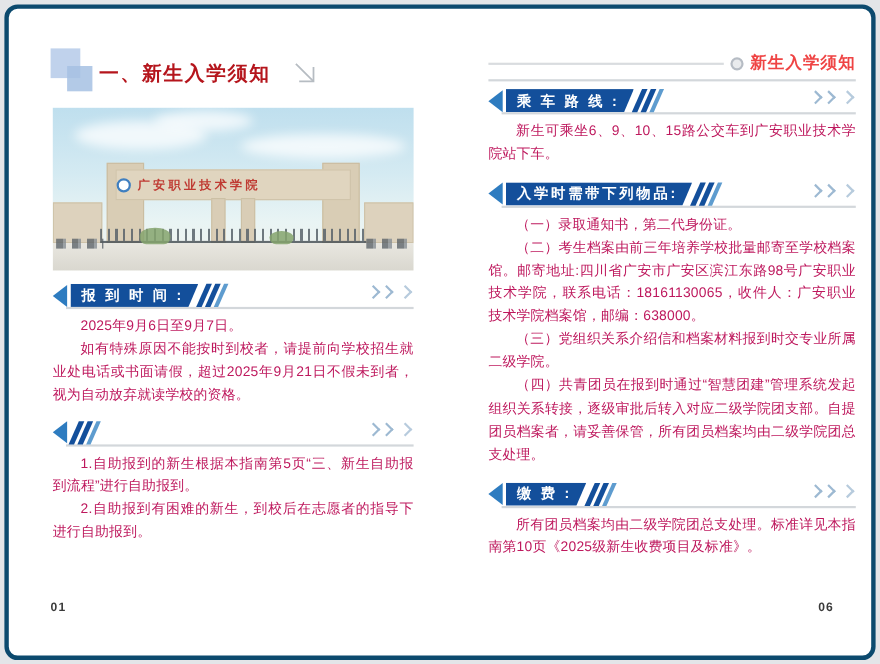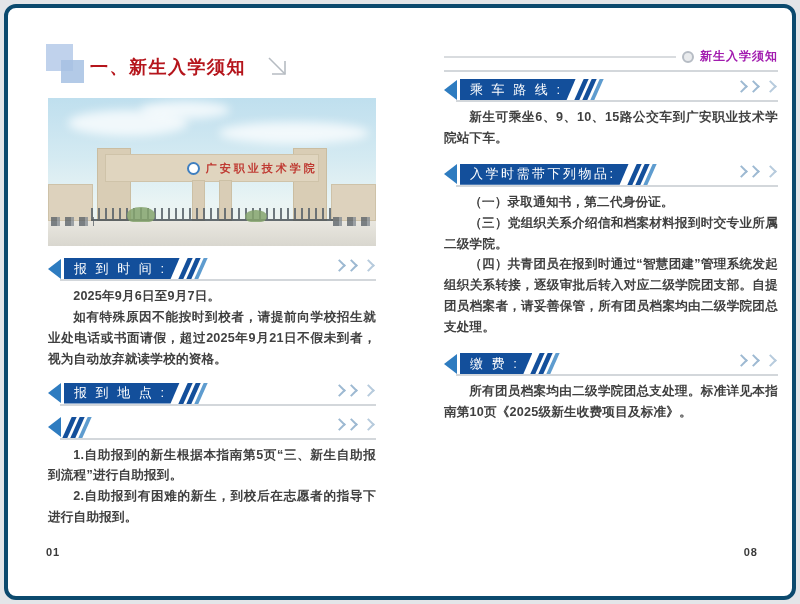--- a/index.html
+++ b/index.html
@@ -23,21 +23,21 @@
     background:linear-gradient(180deg,#bfdfee 0%,#d4eaf2 40%,#e9f4f4 70%,#f1f2ec 100%);}
   .cloud{position:absolute;background:rgba(255,255,255,.75);border-radius:50%;filter:blur(5px);}
   .c1{left:6%;top:8%;width:120px;height:26px;}
   .c2{left:52%;top:16%;width:150px;height:22px;}
   .c3{left:28%;top:2%;width:90px;height:18px;}
   .sidewall{position:absolute;top:58%;bottom:17%;width:13%;background:#ddd2bd;border:1px solid #cec2a8;}
   .sidewall.l{left:0;} .sidewall.r{right:0;}
   .tower{position:absolute;top:34%;bottom:17%;width:32px;background:#d9cdb5;border:1px solid #cabda1;}
   .tower.l{left:15%;} .tower.r{right:15%;}
   .gate-beam{position:absolute;left:calc(15% + 8px);right:calc(15% + 8px);top:38%;height:26px;
-    background:#e0d5bf;border:1px solid #cfc3a9;display:flex;align-items:center;justify-content:flex-end;gap:6px;}
+    background:#e0d5bf;border:1px solid #cfc3a9;display:flex;align-items:center;justify-content:flex-start;gap:6px;}
   .logo-dot{width:9px;height:9px;border-radius:50%;background:#ffffff;border:2px solid #3f7fc0;flex:none;}
   .gate-name{color:#bf3a32;font-weight:700;font-size:11px;letter-spacing:3px;white-space:nowrap;}
   .inner-col{position:absolute;top:calc(38% + 26px);bottom:17%;width:11px;background:#d9cdb6;border:1px solid #ccc0a5;}
   .ic1{left:44%;} .ic2{left:52%;}
   .fence{position:absolute;left:13%;right:13%;bottom:17%;height:11px;border-bottom:2px solid #4c5459;
     background:repeating-linear-gradient(90deg,#59636a 0 2px,transparent 2px 7px);opacity:.85;}
   .ground{position:absolute;left:0;right:0;bottom:0;height:17%;
     background:linear-gradient(#e9e7e0,#d9d7cf);}
   .bush{position:absolute;bottom:16%;width:28px;height:15px;border-radius:50% 50% 6px 6px;background:#85a36d;opacity:.85;}
   .b1{left:24%;} .b2{left:60%;width:22px;height:12px;}
@@ -47,39 +47,39 @@
 
   
   .sec{margin-bottom:13px;}
   .col.right .sec{margin-bottom:15px;}
   .banner{position:relative;display:flex;align-items:center;height:21px;margin-bottom:4px;}
   .banner::after{content:"";position:absolute;left:12px;right:0;bottom:-2px;height:2px;background:#d3d7db;}
   .tri{width:0;height:0;border-top:10px solid transparent;border-bottom:10px solid transparent;
     border-right:13px solid #2e7cc0;margin-right:3px;flex:none;}
   .bar{position:relative;z-index:2;background:#134f9b;color:#fff;display:flex;align-items:center;
     height:21px;padding:0 13px 0 10px;clip-path:polygon(0 0,100% 0,calc(100% - 9px) 100%,0 100%);flex:none;}
-  .bar-text{font-size:13px;font-weight:400;letter-spacing:2.5px;white-space:nowrap;}
+  .bar-text{font-size:13px;font-weight:700;letter-spacing:2.5px;white-space:nowrap;}
   .stripe{width:5px;height:21px;background:#134f9b;transform:skewX(-24deg);margin-left:3px;flex:none;position:relative;z-index:2;}
   .stripe.light{background:#5e9ccf;width:4px;}
   .chevs{margin-left:auto;display:flex;align-items:center;gap:3px;position:relative;top:-3px;padding-right:3px;}
   .chev{width:7px;height:7px;border-top:2.5px solid #9db9d2;border-right:2.5px solid #9db9d2;
     transform:rotate(45deg);flex:none;}
   .chev.last{margin-left:5px;border-color:#b7cbdd;}
 
   
   .paras{padding-top:3px;}
-  .body-p{margin:0;text-indent:2em;font-size:12.6px;line-height:1.66;color:#404040;
-    text-align:justify;font-weight:700;letter-spacing:.2px;}
+  .body-p{margin:0;text-indent:2em;font-size:12.6px;line-height:1.66;color:#be185d;
+    text-align:justify;font-weight:400;letter-spacing:.2px;}
 
   
   .col-header{display:flex;align-items:center;gap:6px;border-bottom:2px solid #d3d7db;
     padding-bottom:5px;margin-bottom:7px;}
   .lead-line{flex:1;height:2px;background:#d9dcdf;}
   .ring{width:8px;height:8px;border-radius:50%;border:2px solid #b6bcc4;background:#e9ebed;flex:none;}
-  .col-header-text{color:#a21caf;font-weight:700;font-size:12px;letter-spacing:1px;}
+  .col-header-text{color:#ef4444;font-weight:700;font-size:15px;letter-spacing:1px;}
 
   
   .pnum{position:absolute;bottom:38px;font-size:11px;font-weight:700;color:#3a3a3a;letter-spacing:1px;}
   .pnum.l{left:38px;} .pnum.r{right:34px;}
 </style>
 </head>
 <body>
 
 <div class="sheet">
 
@@ -133,34 +133,20 @@
         <span class="chev last"></span>
       </span>
     </div>
     <div class="paras">
             <p class="body-p">2025年9月6日至9月7日。</p>
             <p class="body-p">如有特殊原因不能按时到校者，请提前向学校招生就业处电话或书面请假，超过2025年9月21日不假未到者，视为自动放弃就读学校的资格。</p>
           </div>
   </section>
 
   <section class="sec">
-    <div class="banner">
-      <span class="tri"></span>
-      <span class="bar">
-        <b class="bar-text">报 到 地 点 :</b>
-      </span>
-      <span class="stripe"></span>
-      <span class="stripe"></span>
-      <span class="stripe light"></span>
-      <span class="chevs">
-        <span class="chev"></span>
-        <span class="chev"></span>
-        <span class="chev last"></span>
-      </span>
-    </div>
   </section>
 
   <section class="sec">
     <div class="banner">
       <span class="tri"></span>
       <span class="stripe"></span>
       <span class="stripe"></span>
       <span class="stripe light"></span>
       <span class="chevs">
         <span class="chev"></span>
@@ -215,20 +201,21 @@
       <span class="stripe"></span>
       <span class="stripe light"></span>
       <span class="chevs">
         <span class="chev"></span>
         <span class="chev"></span>
         <span class="chev last"></span>
       </span>
     </div>
     <div class="paras">
             <p class="body-p">（一）录取通知书，第二代身份证。</p>
+            <p class="body-p">（二）考生档案由前三年培养学校批量邮寄至学校档案馆。邮寄地址:四川省广安市广安区滨江东路98号广安职业技术学院，联系电话：18161130065，收件人：广安职业技术学院档案馆，邮编：638000。</p>
             <p class="body-p">（三）党组织关系介绍信和档案材料报到时交专业所属二级学院。</p>
             <p class="body-p">（四）共青团员在报到时通过“智慧团建”管理系统发起组织关系转接，逐级审批后转入对应二级学院团支部。自提团员档案者，请妥善保管，所有团员档案均由二级学院团总支处理。</p>
           </div>
   </section>
 
   <section class="sec">
     <div class="banner">
       <span class="tri"></span>
       <span class="bar">
         <b class="bar-text">缴 费 :</b>
@@ -243,14 +230,14 @@
       </span>
     </div>
     <div class="paras">
             <p class="body-p">所有团员档案均由二级学院团总支处理。标准详见本指南第10页《2025级新生收费项目及标准》。</p>
           </div>
   </section>
 </div>
   </div>
 
   <div class="pnum l">01</div>
-  <div class="pnum r">08</div>
+  <div class="pnum r">06</div>
 </div>
 
 </body></html>

